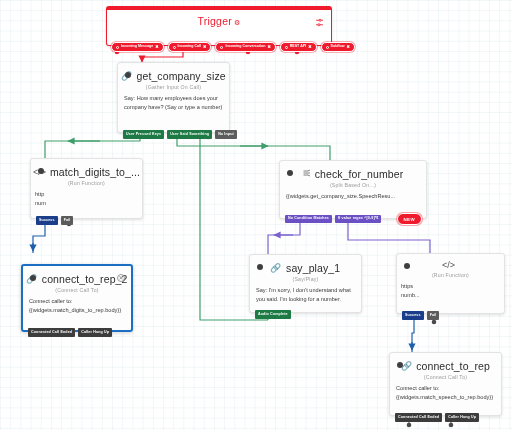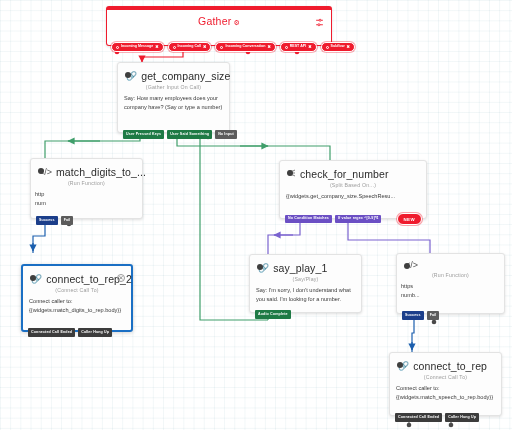--- a/index.html
+++ b/index.html
@@ -24,21 +24,21 @@
 
   .node {
     position:absolute;
     background:#fdfdfd;
     border:1px solid #e3e3e3;
     border-radius:3px;
     box-shadow:0 1px 3px rgba(0,0,0,0.13);
   }
   .node.selected { border:2px solid #1a6fc4; box-shadow:0 1px 4px rgba(0,0,0,0.18); }
 
-  .n-head { position:relative; padding:7px 8px 1px 8px; display:flex; align-items:center; justify-content:flex-start; }
+  .n-head { position:relative; padding:7px 8px 1px 8px; display:flex; align-items:center; justify-content:center; }
   .dot-sel {
     position:absolute; left:7px; top:9px;
     width:6px; height:6px; border-radius:50%;
     background:#3f3f3f;
   }
   .n-ico { margin-right:4px; font-size:9px; color:#555; line-height:1; }
   .n-title {
     font-size:10.5px; color:#2b2b2b; letter-spacing:.1px;
     white-space:nowrap; font-weight:400;
   }
@@ -169,21 +169,21 @@
         <path d="M451,416 L451,424"></path>
     </g>
     <circle cx="40" cy="330" r="2.3" fill="#4a4a4a"></circle>
     <circle cx="81" cy="330" r="2.3" fill="#4a4a4a"></circle>
     <circle cx="409" cy="425" r="2.3" fill="#4a4a4a"></circle>
     <circle cx="451" cy="425" r="2.3" fill="#4a4a4a"></circle>
   </svg>
 
   <div id="trigger-node">
     <div id="trigger-title">
-      <span>Gather</span><span class="trig-cog">⚙</span>
+      <span>Trigger</span><span class="trig-cog">⚙</span>
     </div>
     <span class="trig-gear">
       <svg width="9" height="9" viewBox="0 0 16 16" fill="none" stroke="#ef1b2d" stroke-width="1.6">
         <path d="M2 4h5M11 4h3M2 12h3M9 12h5"></path>
         <circle cx="9" cy="4" r="1.8"></circle>
           <circle cx="7" cy="12" r="1.8"></circle>
       </svg>
     </span>
     <div id="trigger-ports">
       <div class="tport">

